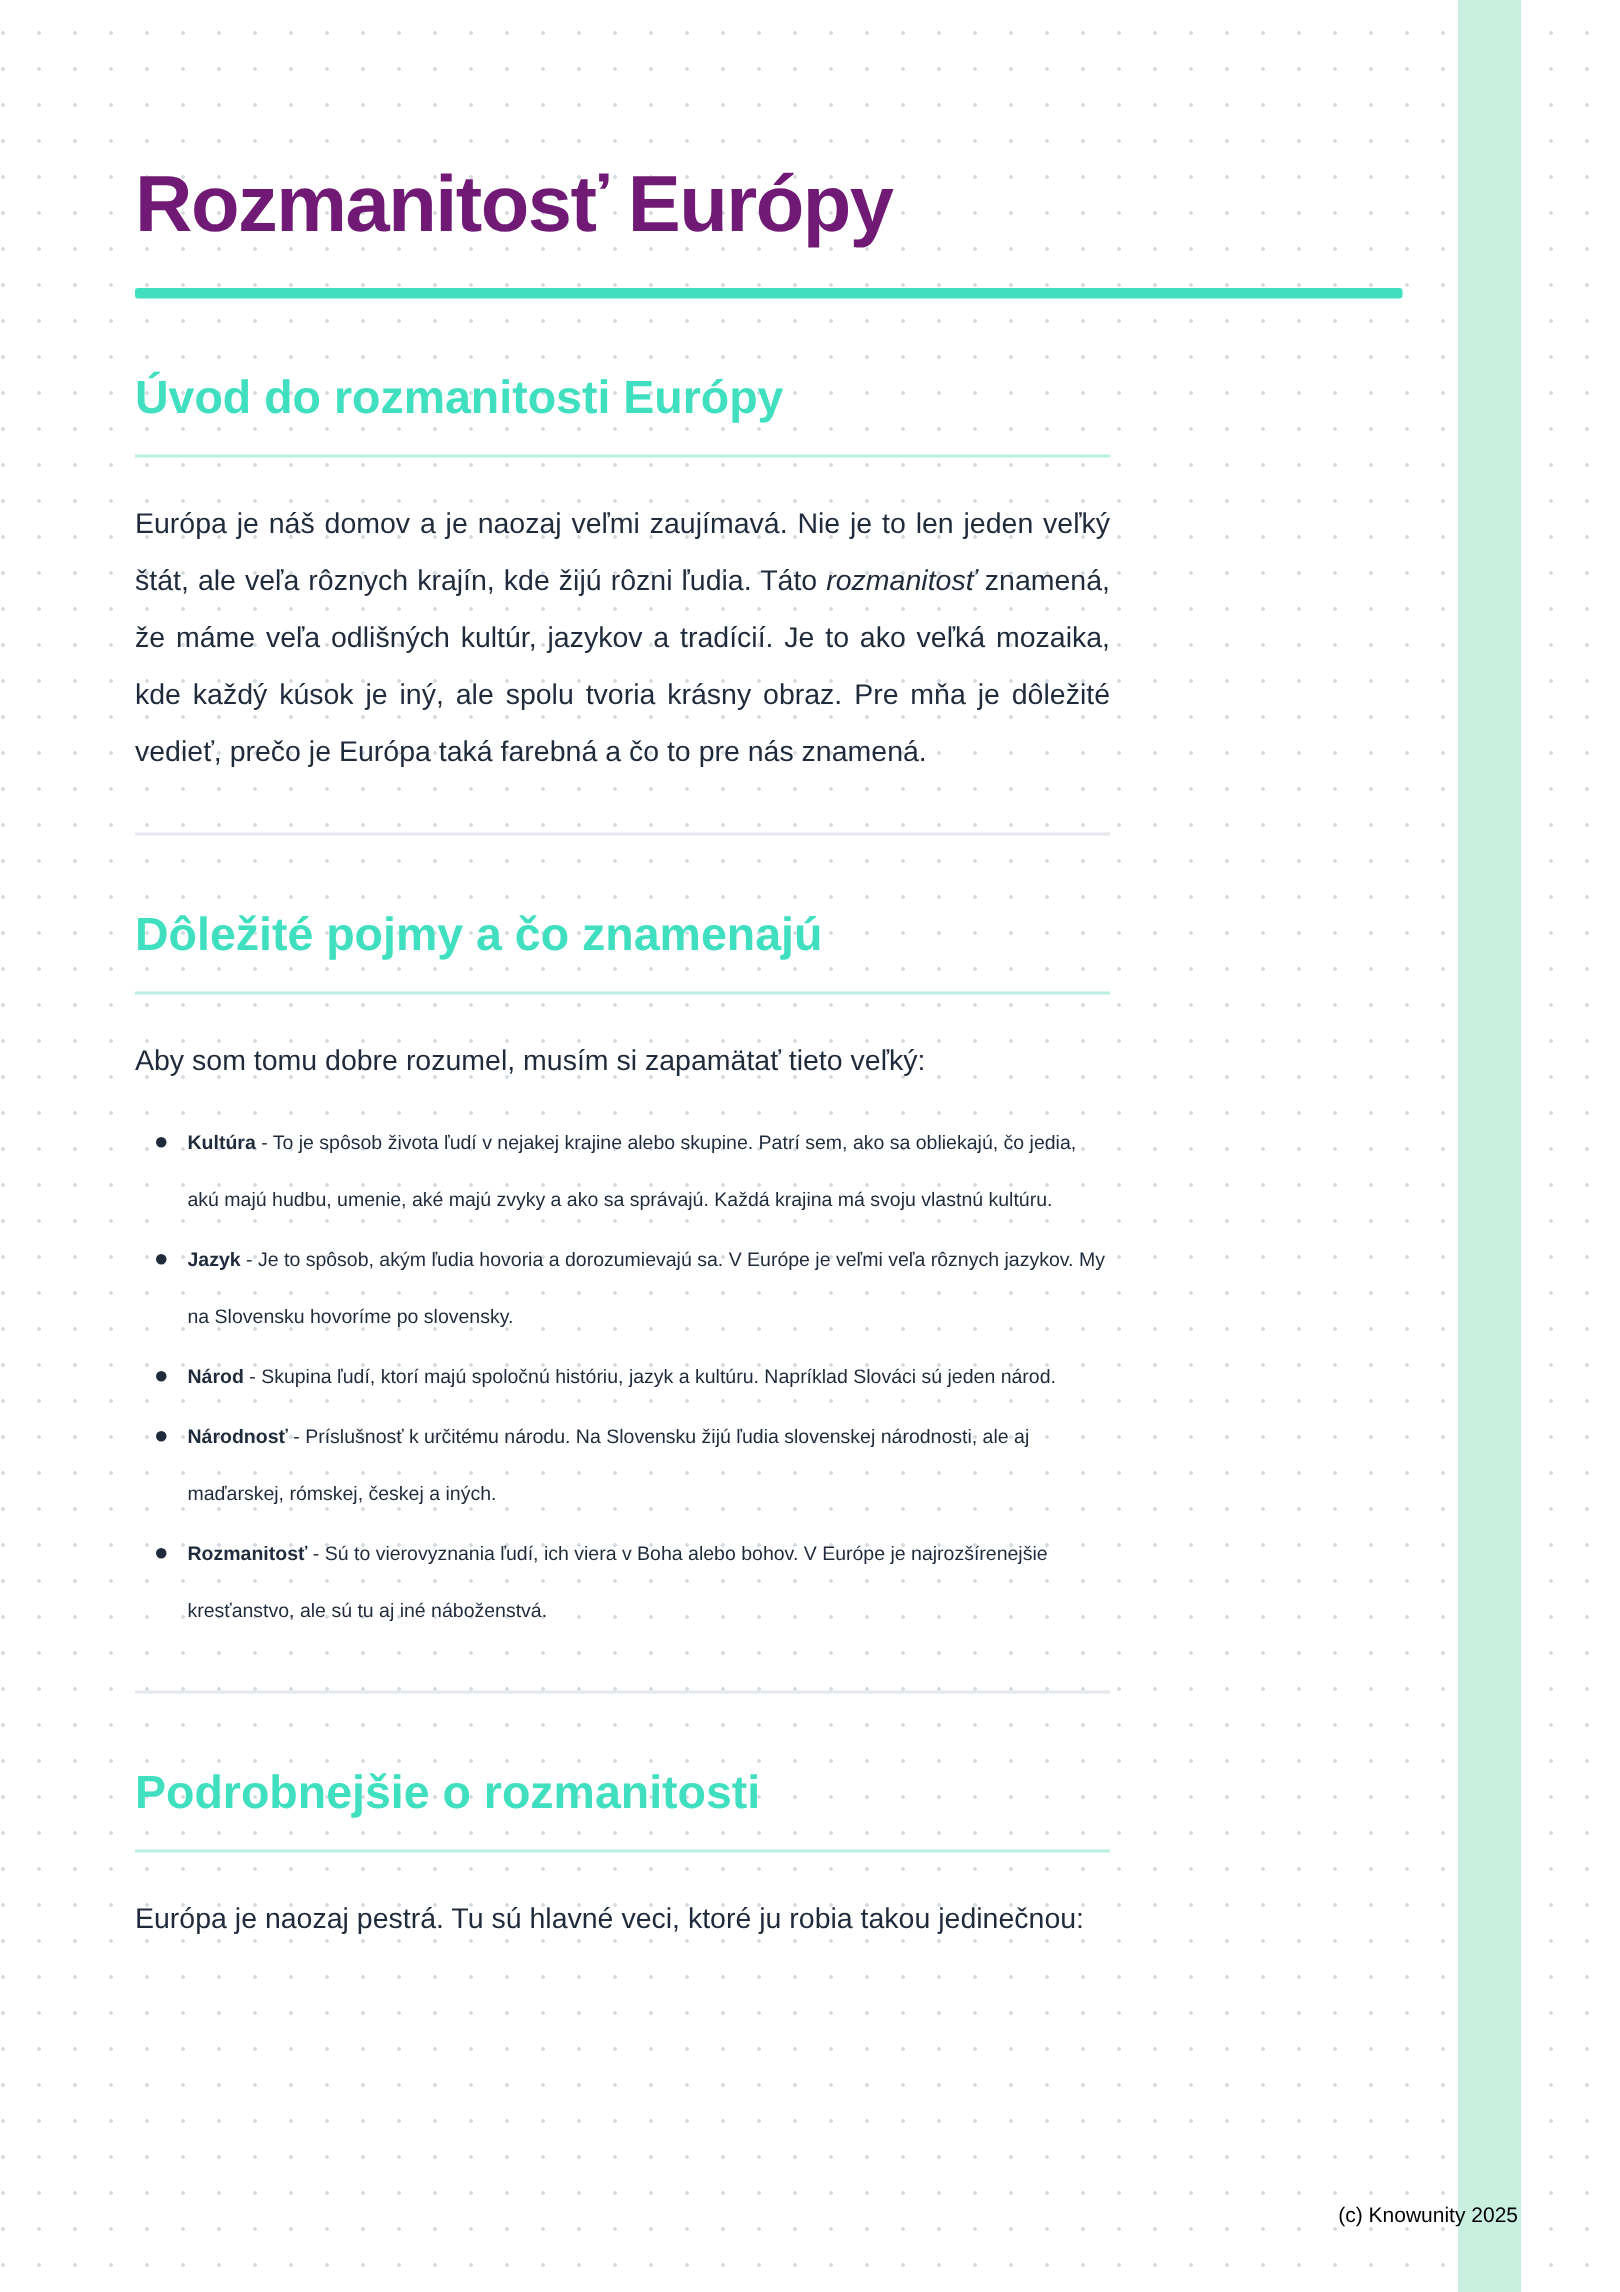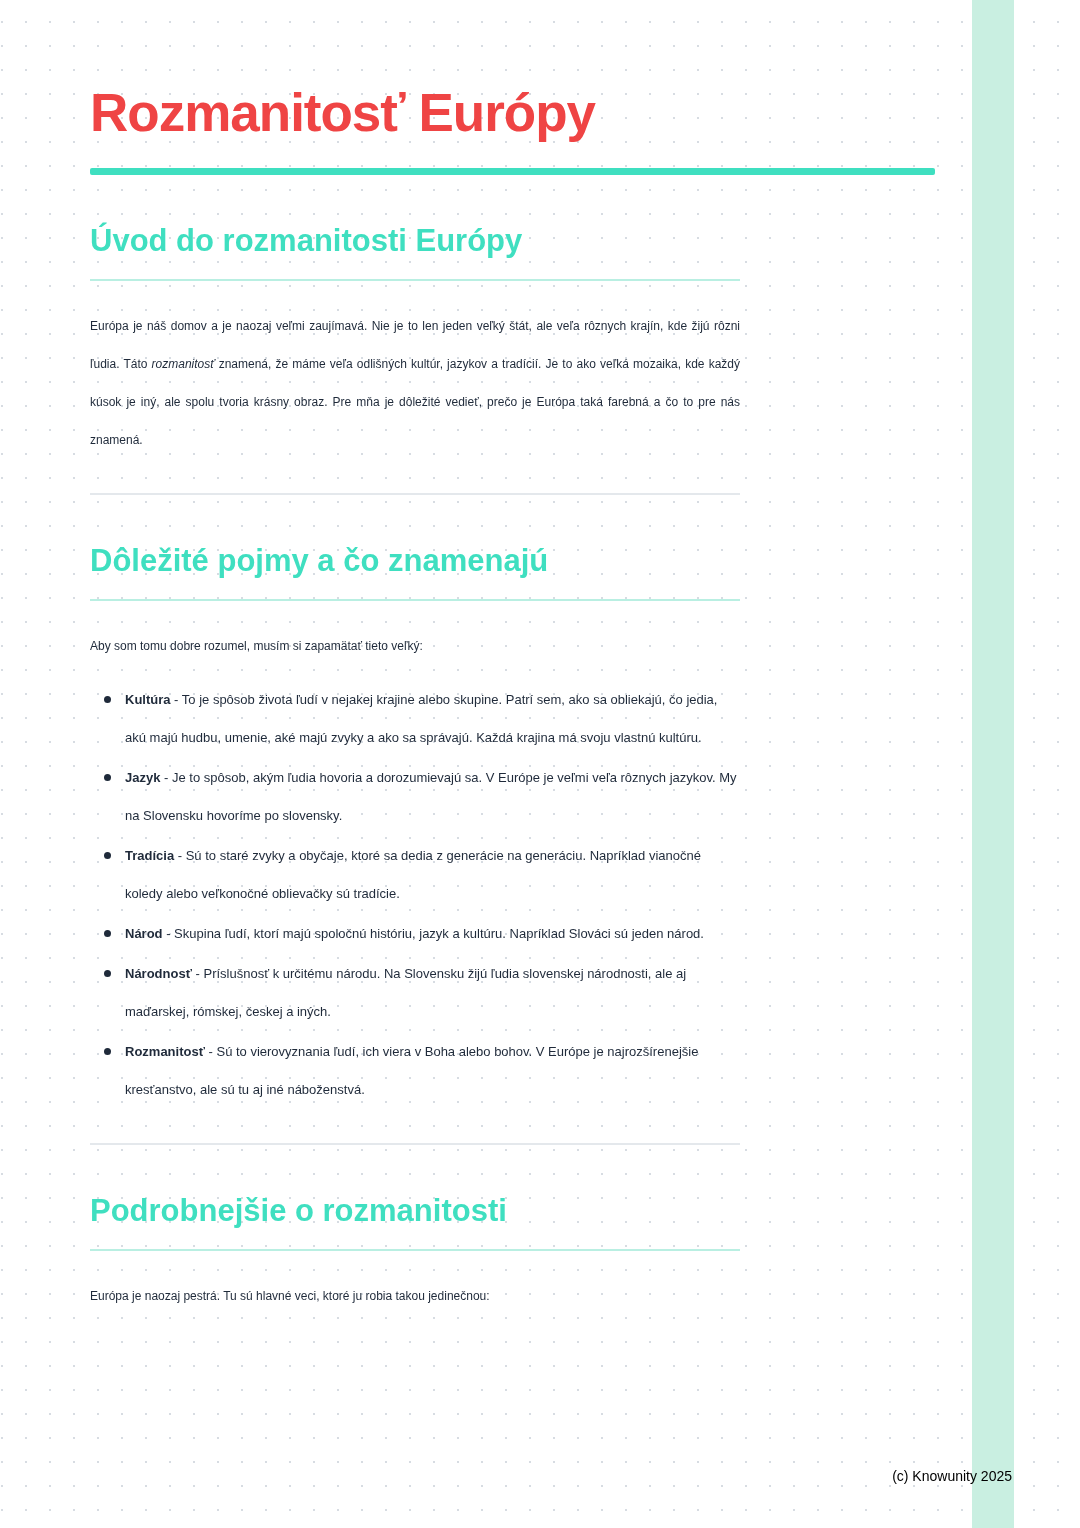--- a/index.html
+++ b/index.html
@@ -25,41 +25,42 @@
     position: relative;
     padding: 84px 0 0 90px;
     width: 740px;
     z-index: 2;
   }
   h1.page-title {
     font-size: 53px;
     line-height: 58px;
     font-weight: 800;
     letter-spacing: -1px;
-    color: #ef4444;
+    color: #701a75;
+    margin-top: 24px;
   }
   .title-rule {
     margin-top: 26px;
     width: 845px;
     height: 7px;
     background: #3fdfc0;
     border-radius: 2px;
   }
   h2.section-heading {
     margin-top: 48px;
     font-size: 31px;
     line-height: 36px;
     font-weight: 700;
     color: #3fdfc0;
     padding-bottom: 20px;
     border-bottom: 2px solid #b9efe2;
   }
   p.body-text {
     margin-top: 26px;
-    font-size: 12px;
+    font-size: 19px;
     line-height: 38px;
   }
   p.justified { text-align: justify; }
   hr.section-divider {
     border: none;
     border-top: 2px solid #e4e8ec;
     margin-top: 34px;
   }
   ul.terms-list {
     margin-top: 16px;
@@ -109,21 +110,20 @@
   </section>
 
   <hr class="section-divider">
 
   <section>
     <h2 class="section-heading">Dôležité pojmy a čo znamenajú</h2>
     <p class="body-text">Aby som tomu dobre rozumel, musím si zapamätať tieto veľký:</p>
     <ul class="terms-list">
       <li><strong class="term">Kultúra</strong><span> - To je spôsob života ľudí v nejakej krajine alebo skupine. Patrí sem, ako sa obliekajú, čo jedia, akú majú hudbu, umenie, aké majú zvyky a ako sa správajú. Každá krajina má svoju vlastnú kultúru.</span></li>
       <li><strong class="term">Jazyk</strong><span> - Je to spôsob, akým ľudia hovoria a dorozumievajú sa. V Európe je veľmi veľa rôznych jazykov. My na Slovensku hovoríme po slovensky.</span></li>
-      <li><strong class="term">Tradícia</strong><span> - Sú to staré zvyky a obyčaje, ktoré sa dedia z generácie na generáciu. Napríklad vianočné koledy alebo veľkonočné oblievačky sú tradície.</span></li>
       <li><strong class="term">Národ</strong><span> - Skupina ľudí, ktorí majú spoločnú históriu, jazyk a kultúru. Napríklad Slováci sú jeden národ.</span></li>
       <li><strong class="term">Národnosť</strong><span> - Príslušnosť k určitému národu. Na Slovensku žijú ľudia slovenskej národnosti, ale aj maďarskej, rómskej, českej a iných.</span></li>
       <li><strong class="term">Rozmanitosť</strong><span> - Sú to vierovyznania ľudí, ich viera v Boha alebo bohov. V Európe je najrozšírenejšie kresťanstvo, ale sú tu aj iné náboženstvá.</span></li>
     </ul>
   </section>
 
   <hr class="section-divider">
 
   <section>
     <h2 class="section-heading">Podrobnejšie o rozmanitosti</h2>

